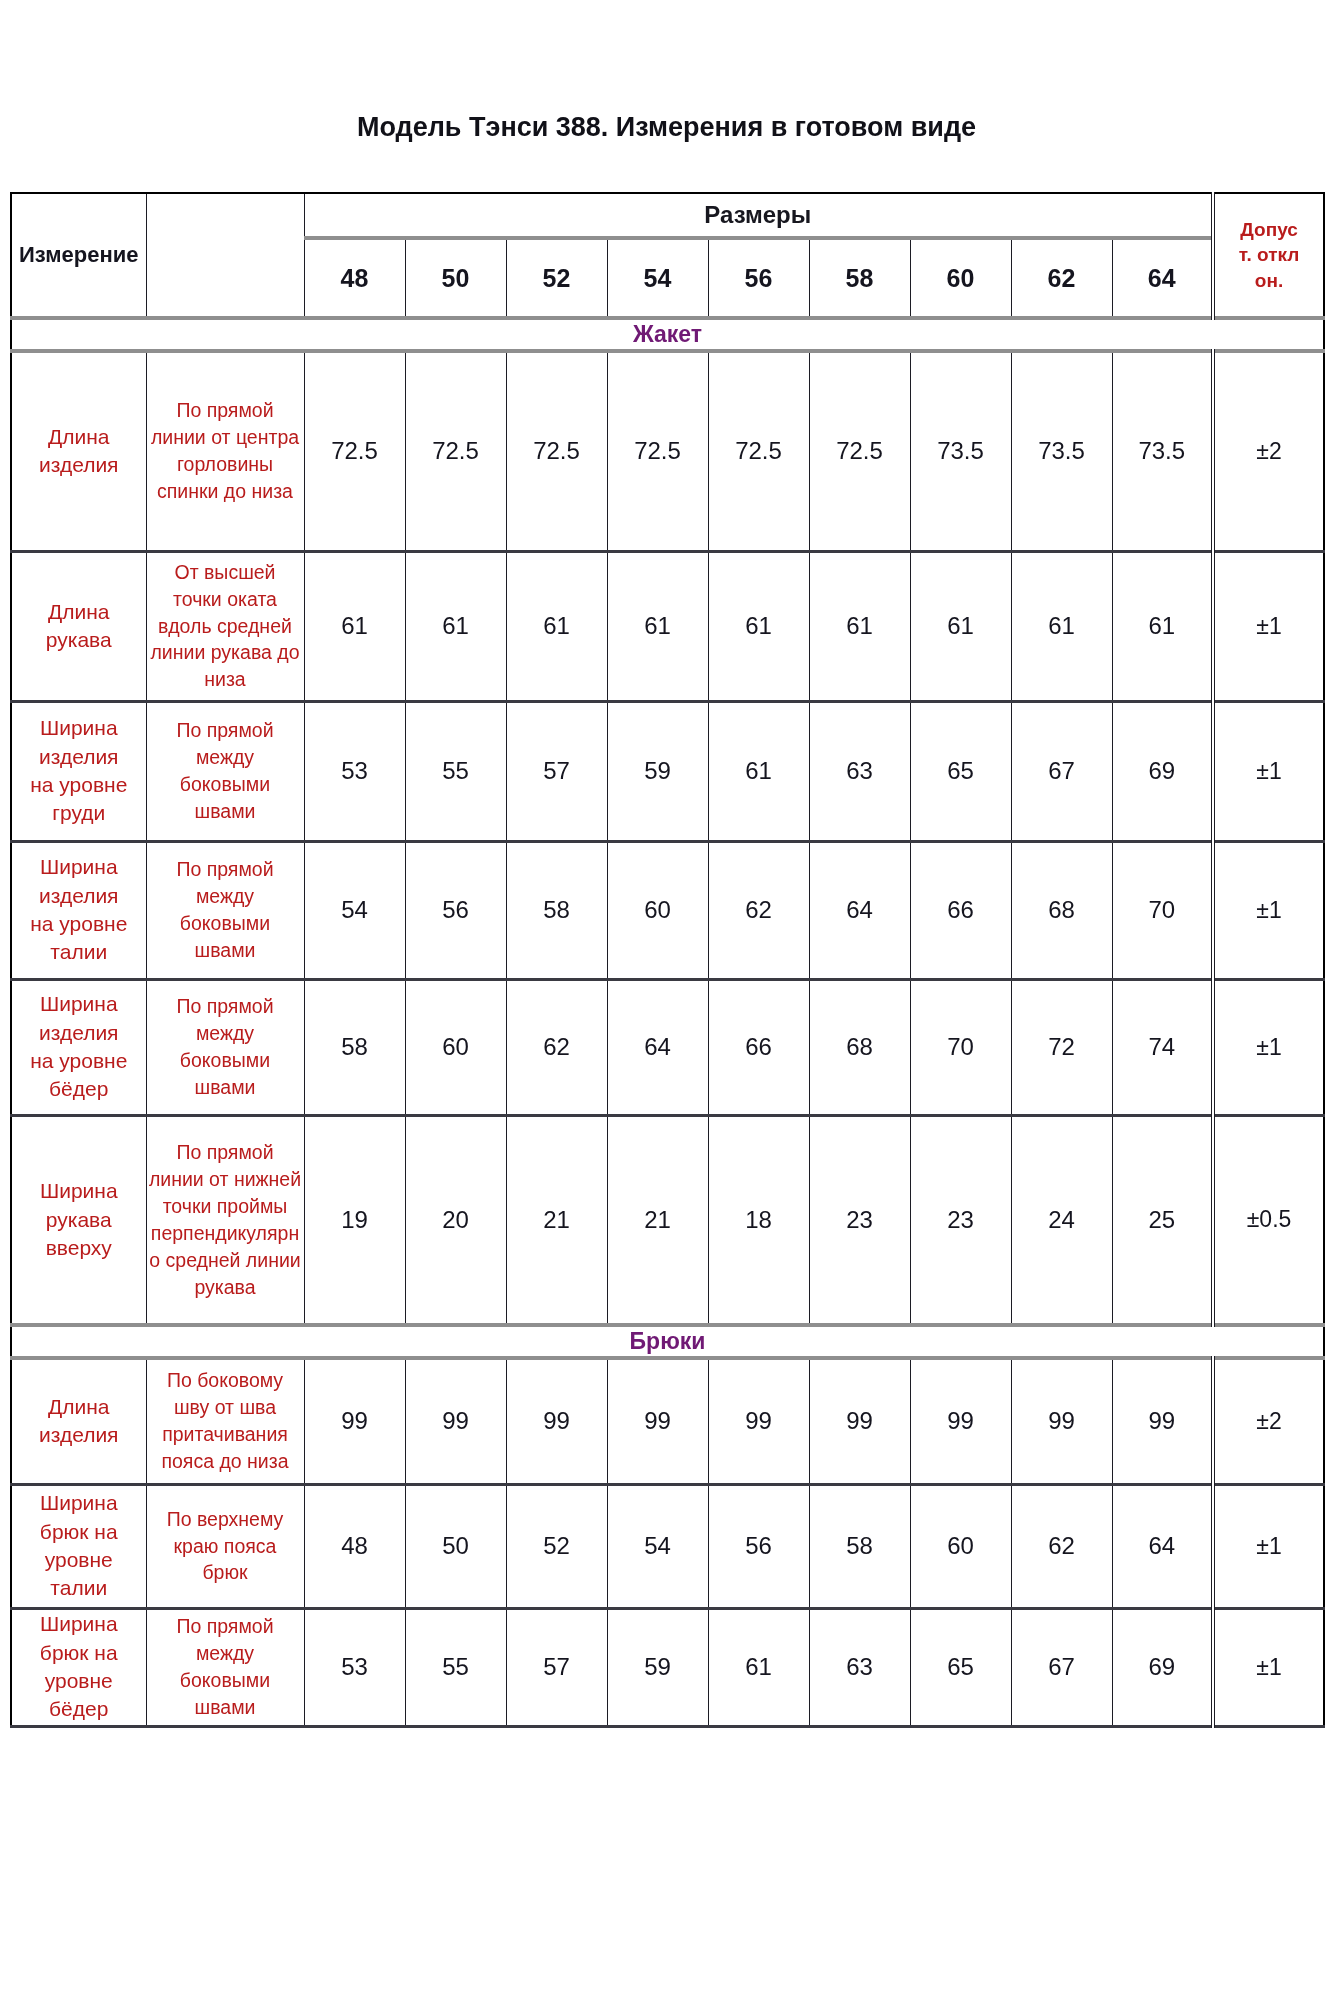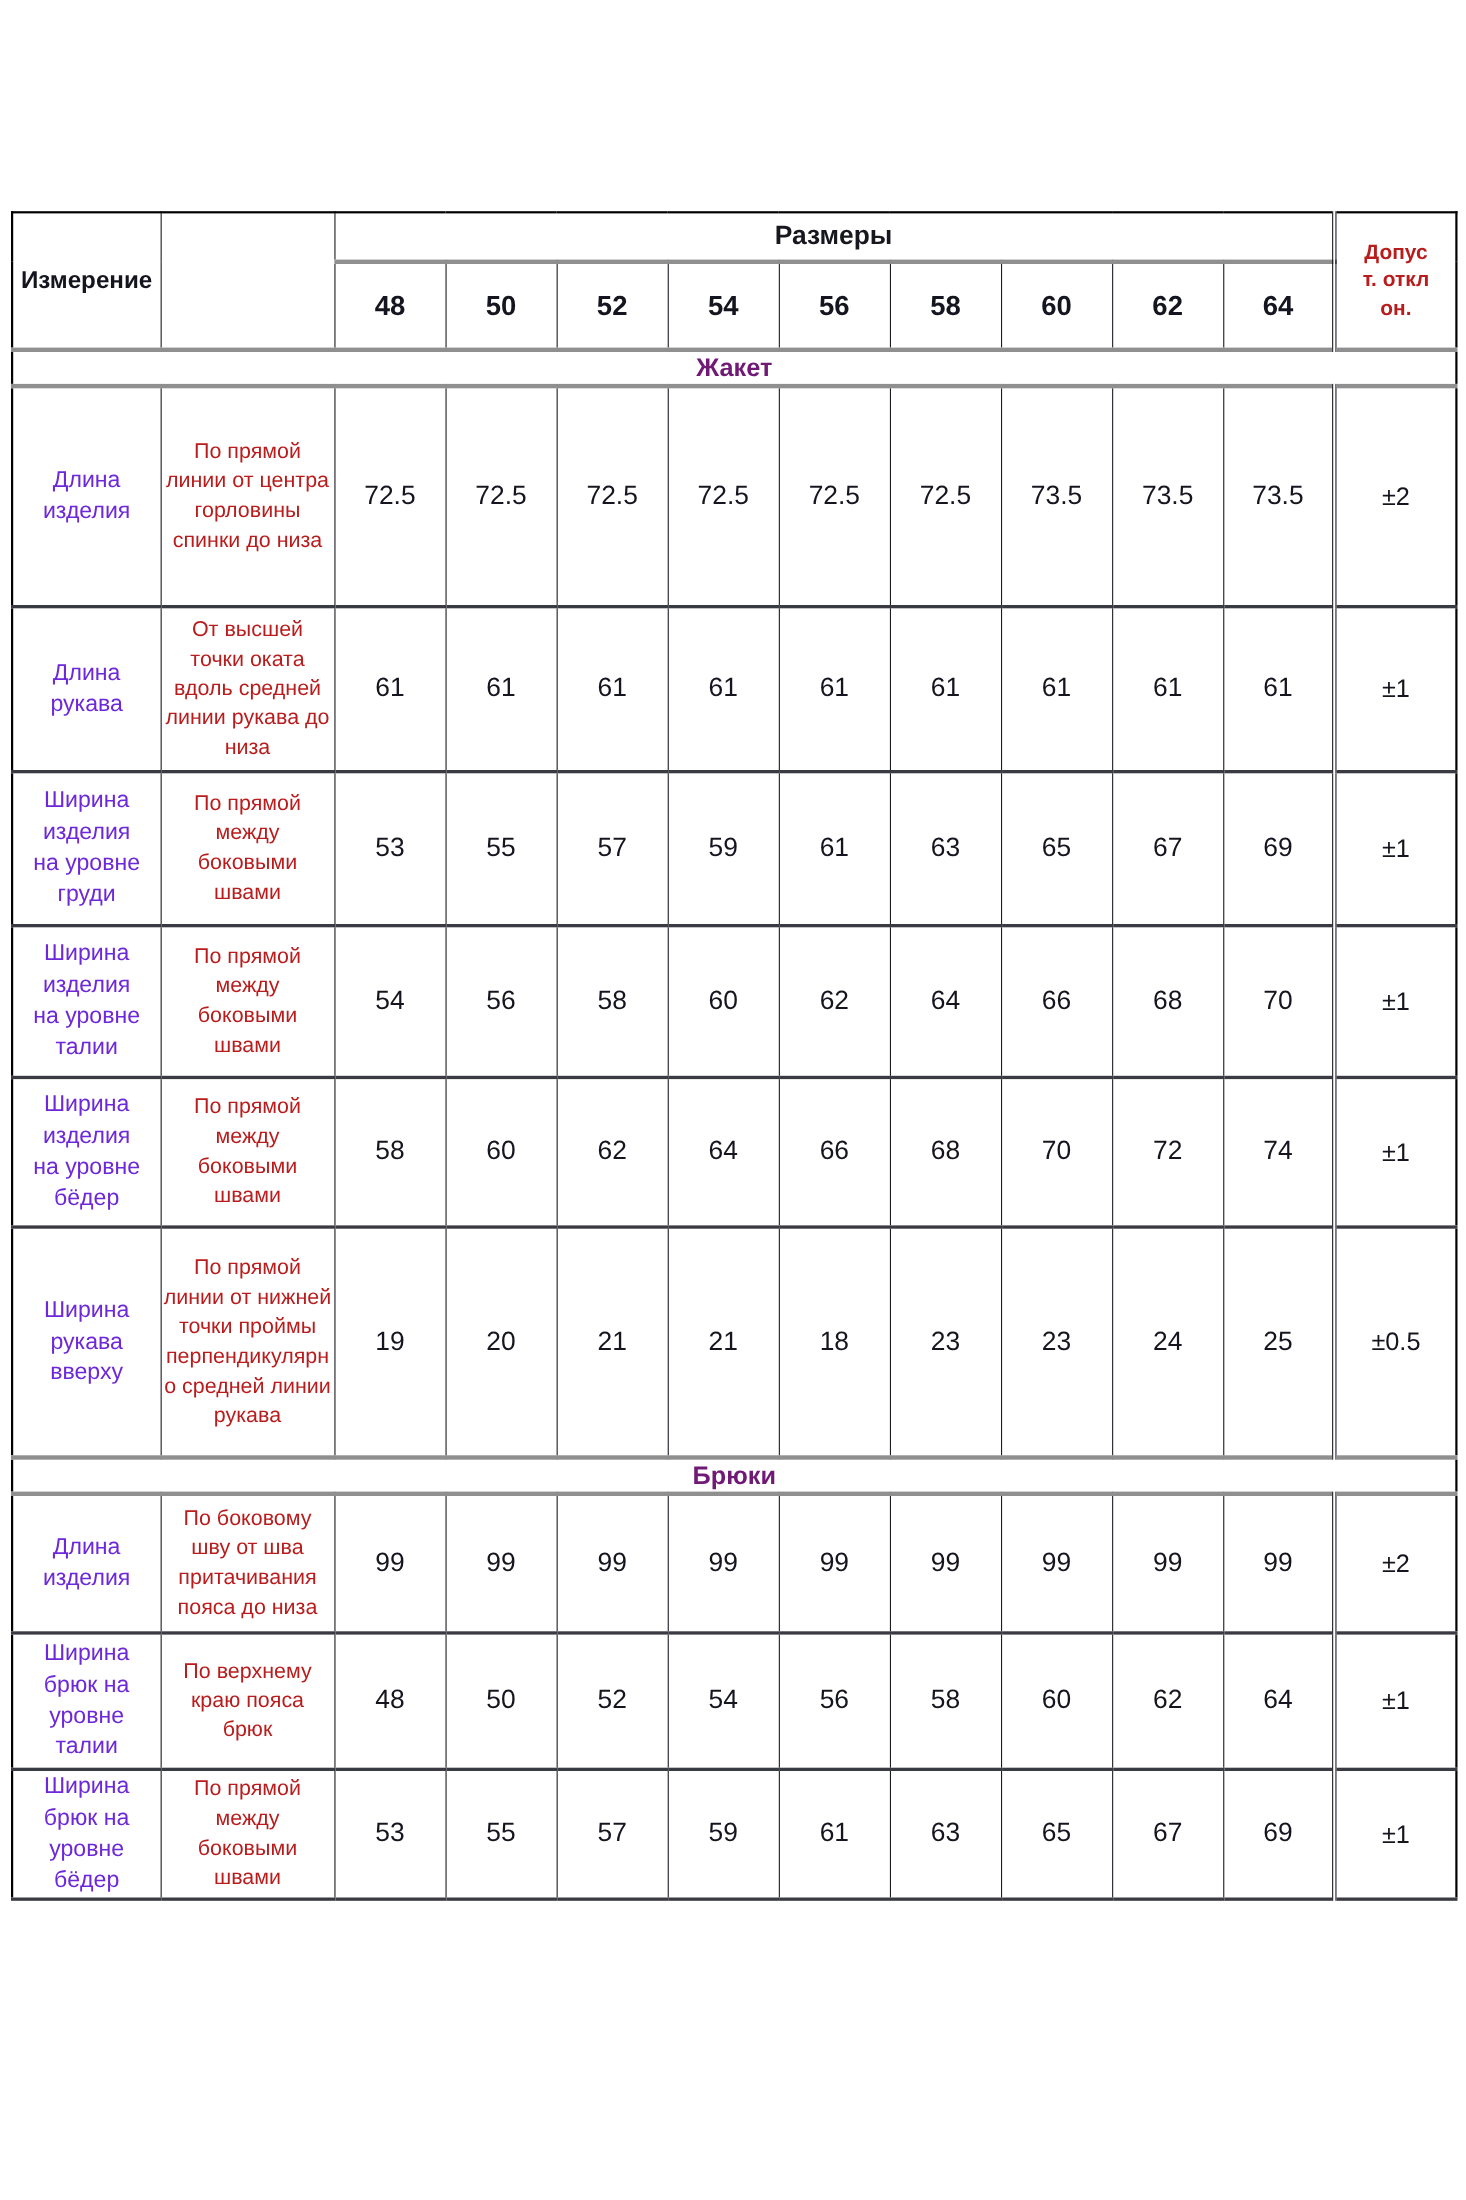--- a/index.html
+++ b/index.html
@@ -32,35 +32,36 @@
     border-left:4px double #1c1c24;
   }
   
   tr.band-row td{
     height:26px;font-size:23px;font-weight:bold;padding:1px 0;
     border-top:4px solid #8f8f8f;border-bottom:4px solid #8f8f8f;color:#701a75;
   }
   
   tr.data-row td{border-top:3px solid #3a3a42;border-bottom:3px solid #3a3a42;}
   td.label-cell{
-    font-size:21px;color:#6d28d9;line-height:1.35;padding:0 14px;
+    font-size:21px;color:#b91c1c;line-height:1.35;padding:0 14px;
     overflow-wrap:break-word;
   }
   td.method-cell{
     font-size:19.5px;color:#b91c1c;line-height:1.38;padding:0 2px;
     overflow-wrap:break-word;
   }
   td.value-cell{font-size:24px;color:#15151f;}
   td.tol-cell{font-size:23px;border-left:4px double #1c1c24;}
 </style>
 </head>
 <body>
 
 <div class="page">
 
+  <div class="doc-title">Модель Тэнси 388. Измерения в готовом виде</div>
 
   <table class="size-table">
     <colgroup>
       <col style="width:135px">
       <col style="width:158px">
       <col style="width:101px">
         <col style="width:101px">
         <col style="width:101px">
       <col style="width:101px">
         <col style="width:101px">

